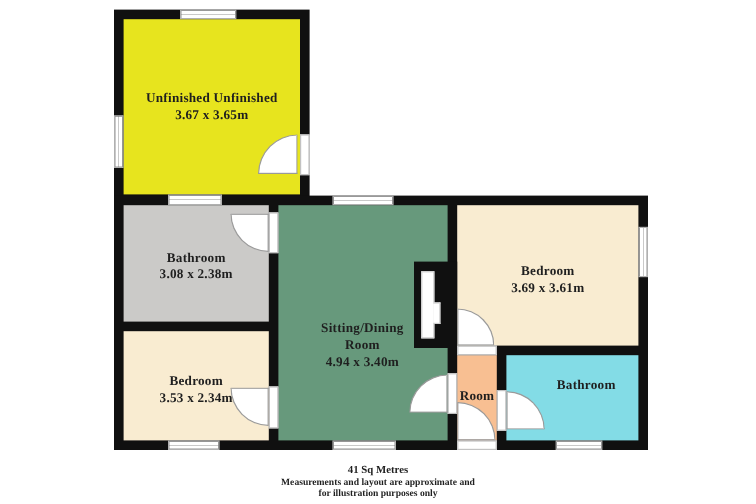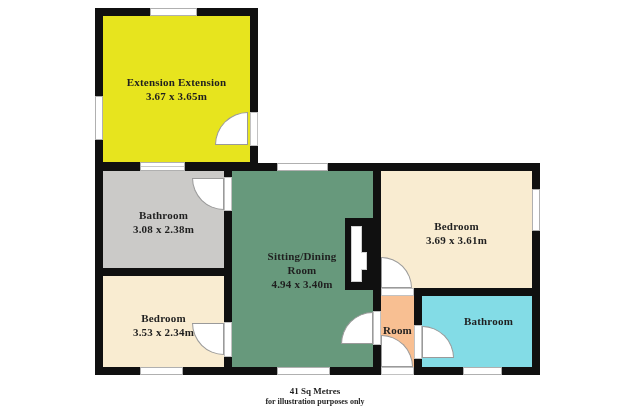--- a/index.html
+++ b/index.html
@@ -70,44 +70,45 @@
 
   <div class="arc tl" style="left:215px;top:112px;width:33px;height:33px;"></div>
   <div class="arc bl" style="left:192px;top:178px;width:32px;height:32px;"></div>
   <div class="arc bl" style="left:192px;top:323px;width:32px;height:32px;"></div>
   <div class="arc tl" style="left:341px;top:312px;width:32px;height:32px;"></div>
   <div class="arc tr" style="left:381px;top:335px;width:32px;height:32px;"></div>
   <div class="arc tr" style="left:381px;top:257px;width:31px;height:31px;"></div>
   <div class="arc tr" style="left:422px;top:326px;width:32px;height:32px;"></div>
 
   <div class="lbl" style="left:103px;top:75px;width:147px;">
-    <div>Extension Extension</div>
+    <div>Unfinished Unfinished</div>
     <div>3.67 x 3.65m</div>
   </div>
   <div class="lbl" style="left:103px;top:208px;width:121px;">
     <div>Bathroom</div>
     <div>3.08 x 2.38m</div>
   </div>
-  <div class="lbl" style="left:252px;top:249px;width:100px;">
+  <div class="lbl" style="left:252px;top:267px;width:100px;">
     <div>Sitting/Dining Room</div>
     <div>4.94 x 3.40m</div>
   </div>
   <div class="lbl" style="left:381px;top:219px;width:151px;">
     <div>Bedroom</div>
     <div>3.69 x 3.61m</div>
   </div>
   <div class="lbl" style="left:103px;top:311px;width:121px;">
     <div>Bedroom</div>
     <div>3.53 x 2.34m</div>
   </div>
   <div class="lbl" style="left:376px;top:323px;width:43px;">
     <div>Room</div>
   </div>
   <div class="lbl" style="left:422px;top:314px;width:133px;">
     <div>Bathroom</div>
   </div>
 
   <div class="footer">
     <div class="area">41 Sq Metres</div>
+    <div class="small">Measurements and layout are approximate and</div>
     <div class="small">for illustration purposes only</div>
   </div>
 
 </div>
 
 </body></html>

